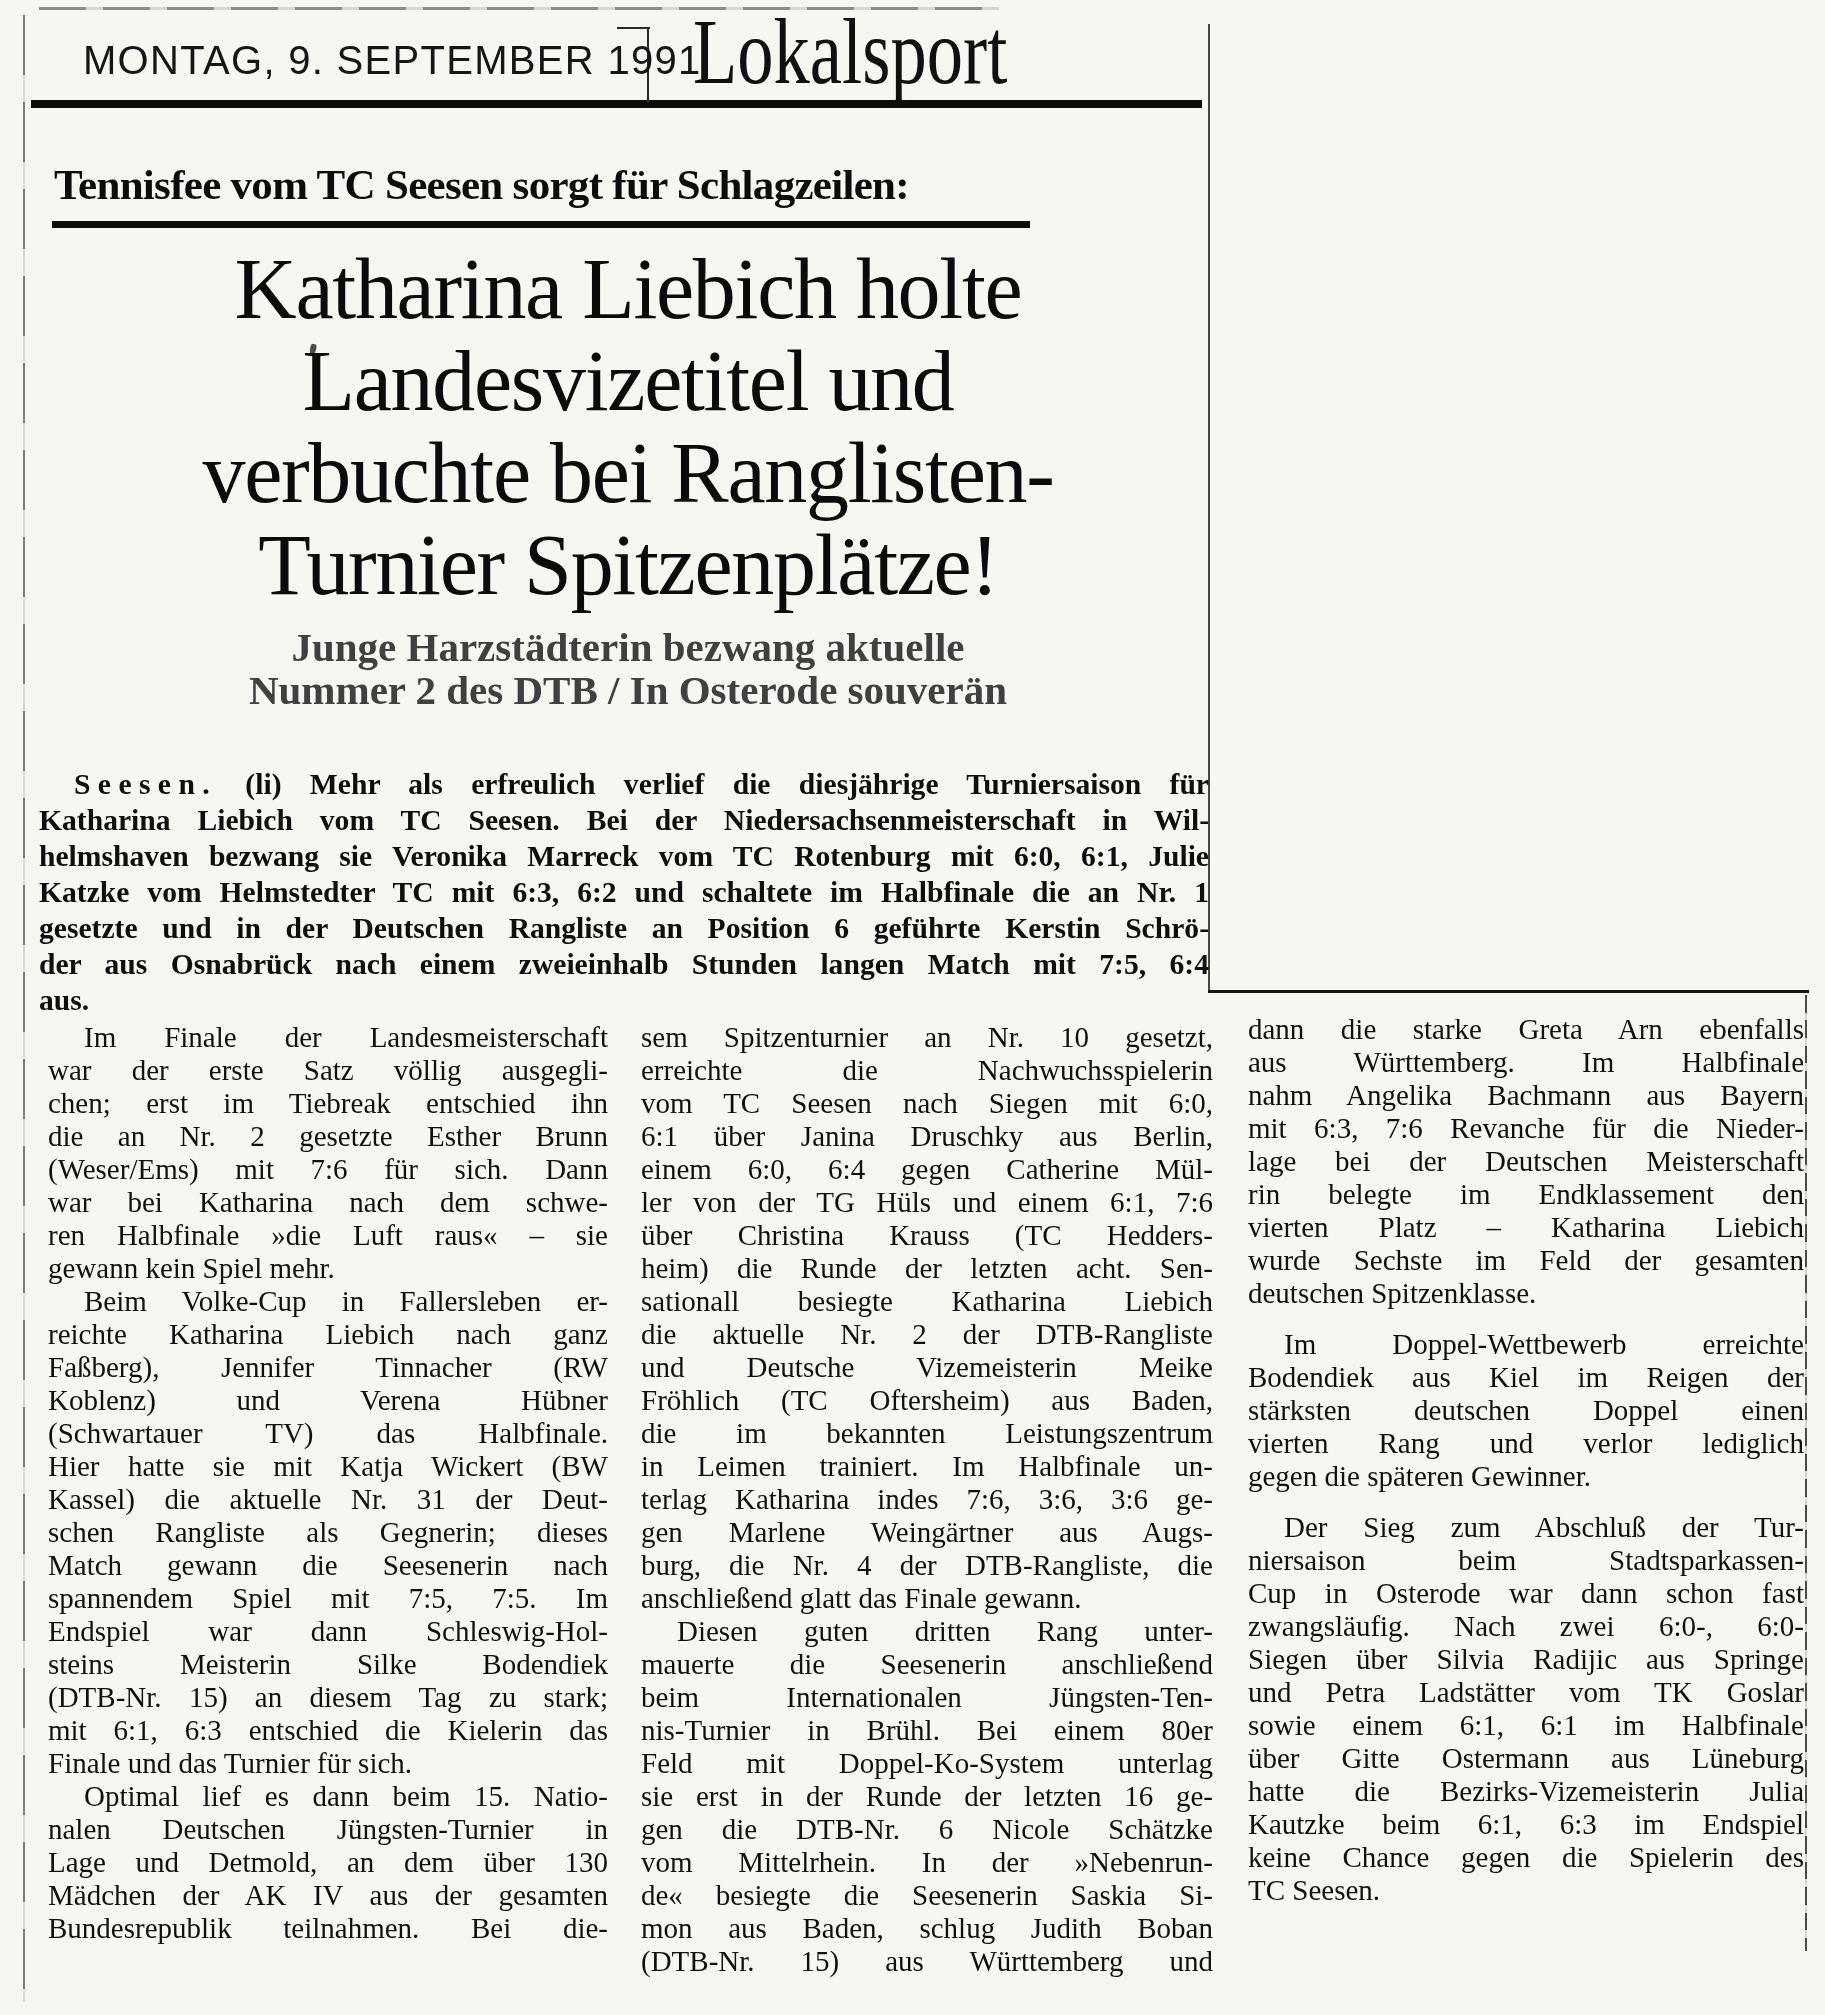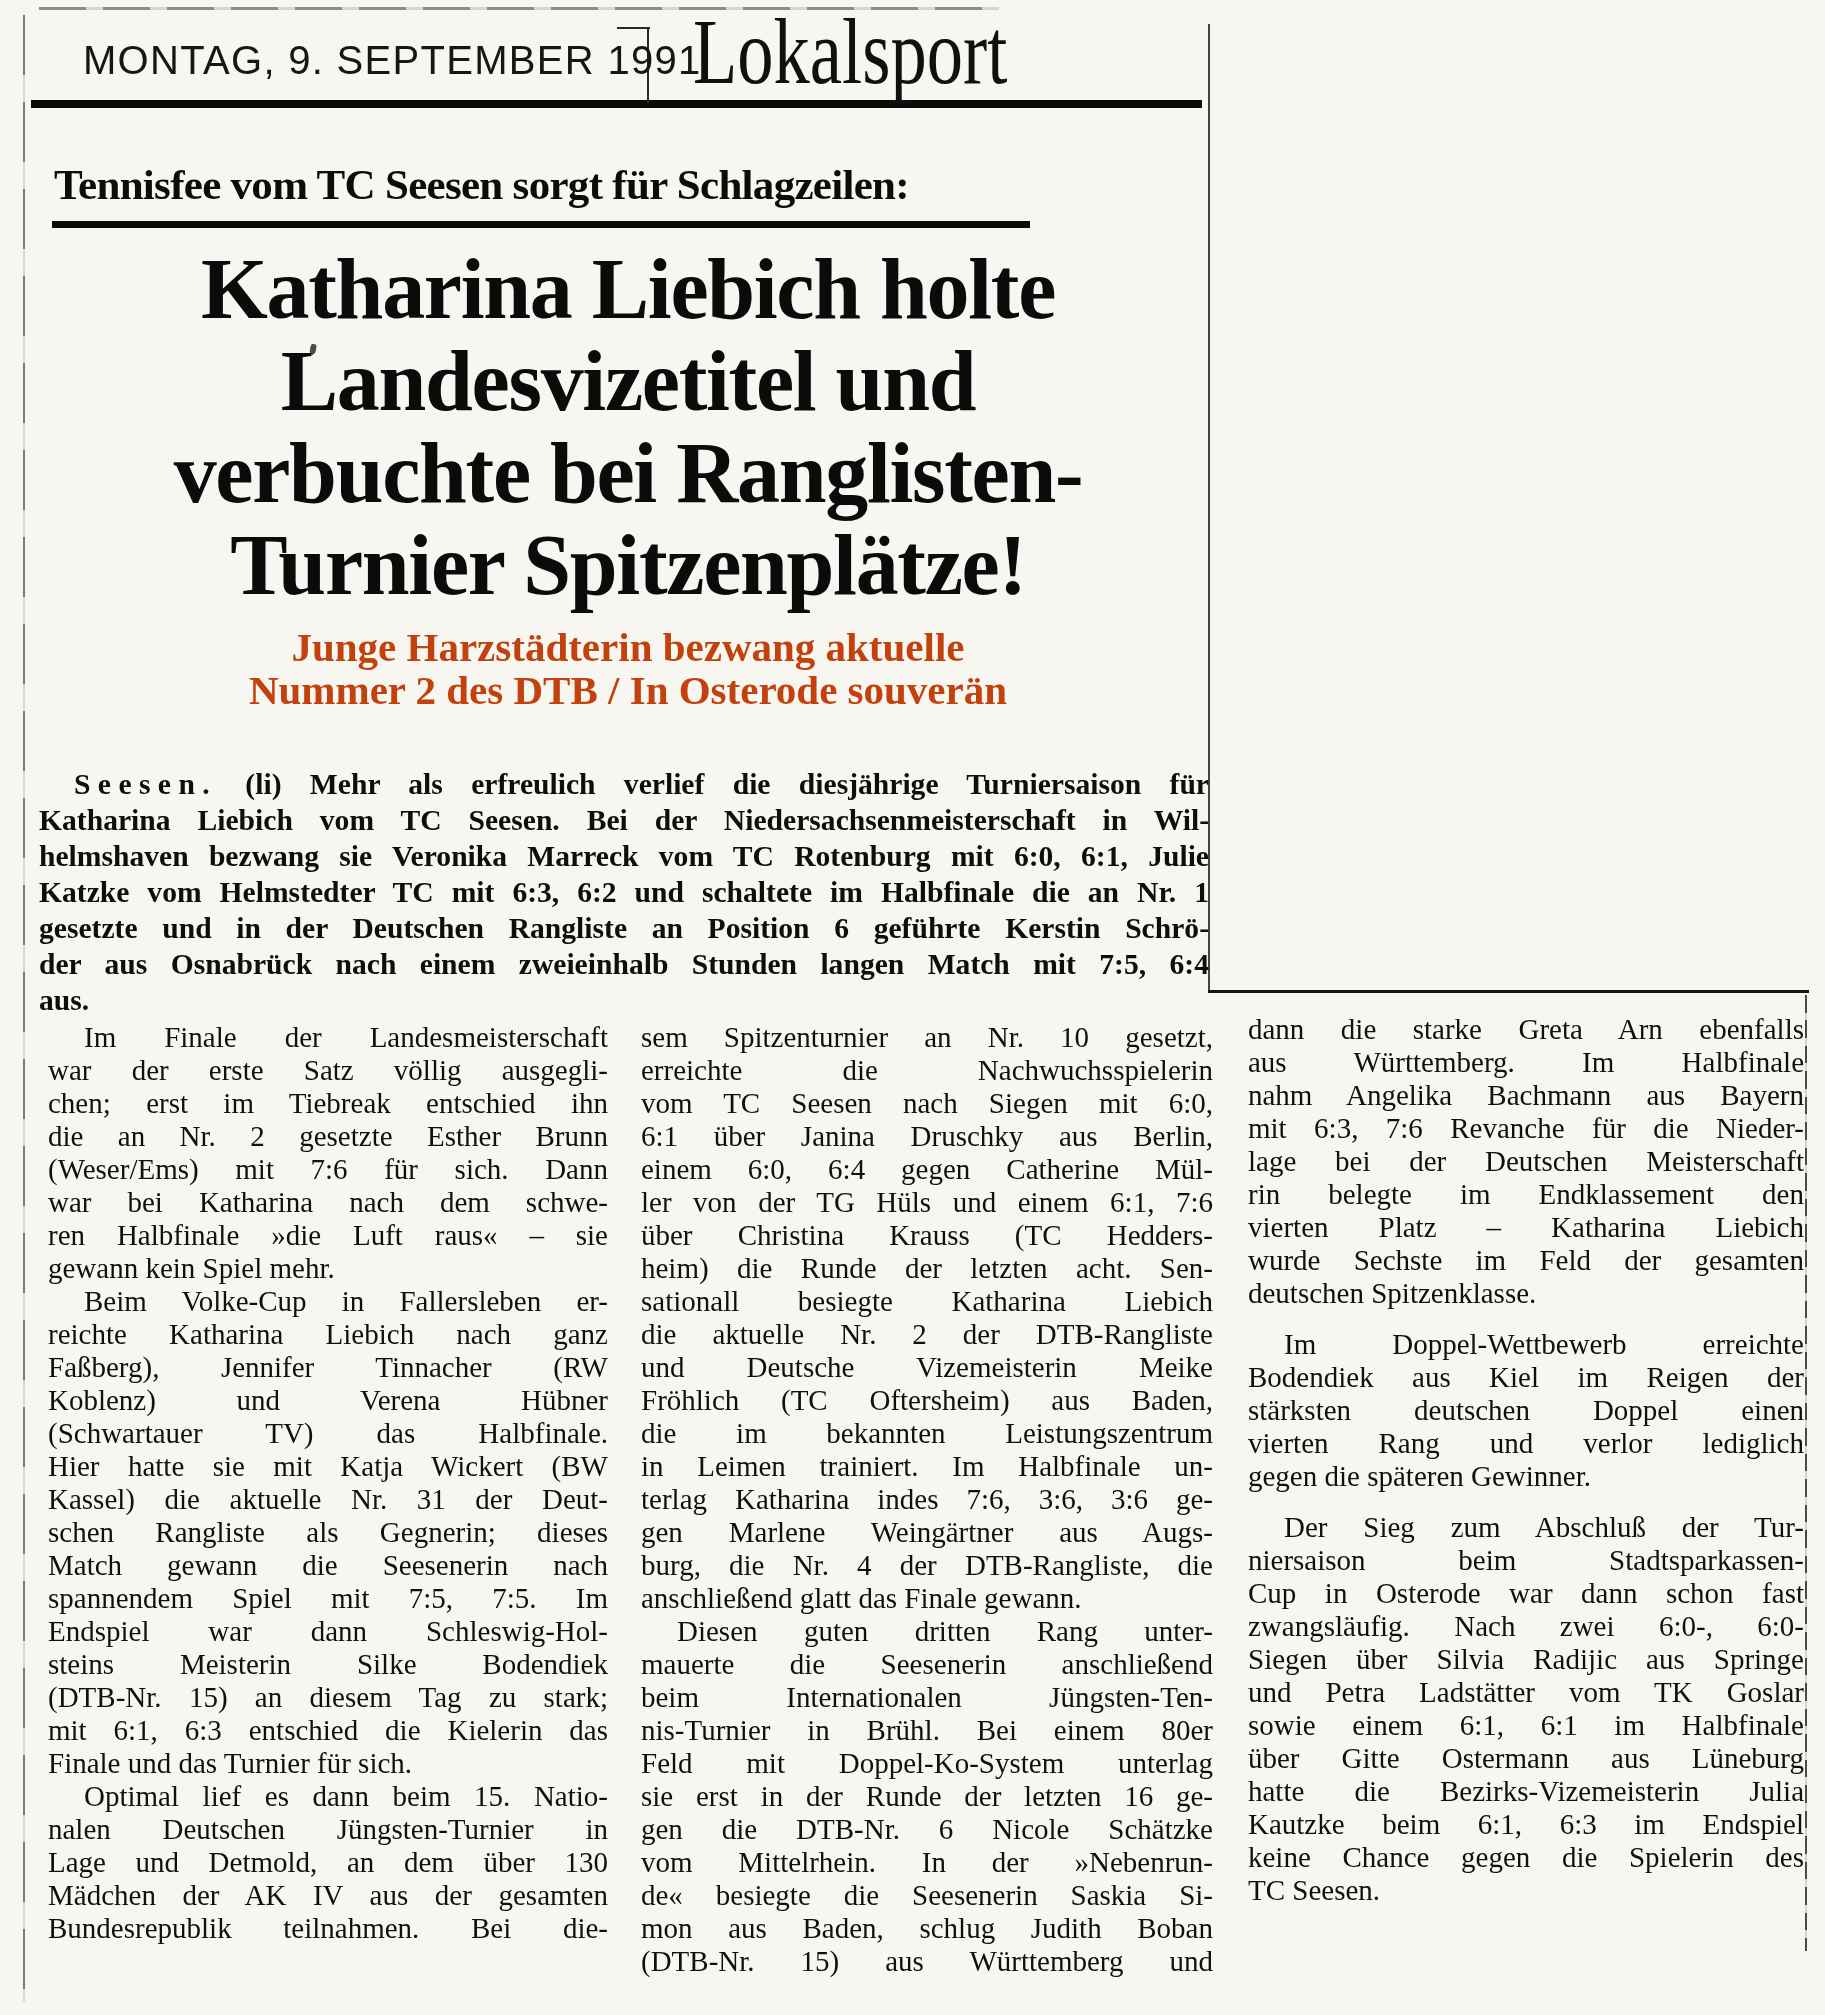--- a/index.html
+++ b/index.html
@@ -41,26 +41,26 @@
   }
 
   
   .kicker{
     left:54px;top:160px;width:1142px;
     font-size:43px;font-weight:bold;letter-spacing:-0.7px;white-space:nowrap;color:#0c0c0c;
   }
   .kicker-underline{left:52px;top:221px;width:978px;height:7.4px;background:#0c0c0c}
   .headline{
     left:37px;top:243px;width:1182px;
-    text-align:center;font-size:86px;font-weight:bold;
+    text-align:center;font-size:86px;font-weight:normal;
     line-height:92px;letter-spacing:-1.3px;color:#0b0b0b;
   }
   .subhead{
     left:37px;top:626px;width:1182px;text-align:center;
-    font-size:41px;font-weight:bold;line-height:43px;color:#c2410c;
+    font-size:41px;font-weight:bold;line-height:43px;color:#404040;
   }
 
   
   .lead{
     left:39px;top:766px;width:1170px;
     font-size:29.6px;font-weight:bold;line-height:36px;word-spacing:-1.3px;color:#0e0e0e;
   }
   .lead-first,.lead-line{text-align:justify;text-align-last:justify}
   .lead-first{text-indent:35px}
   .gesperrt{letter-spacing:7.4px}

